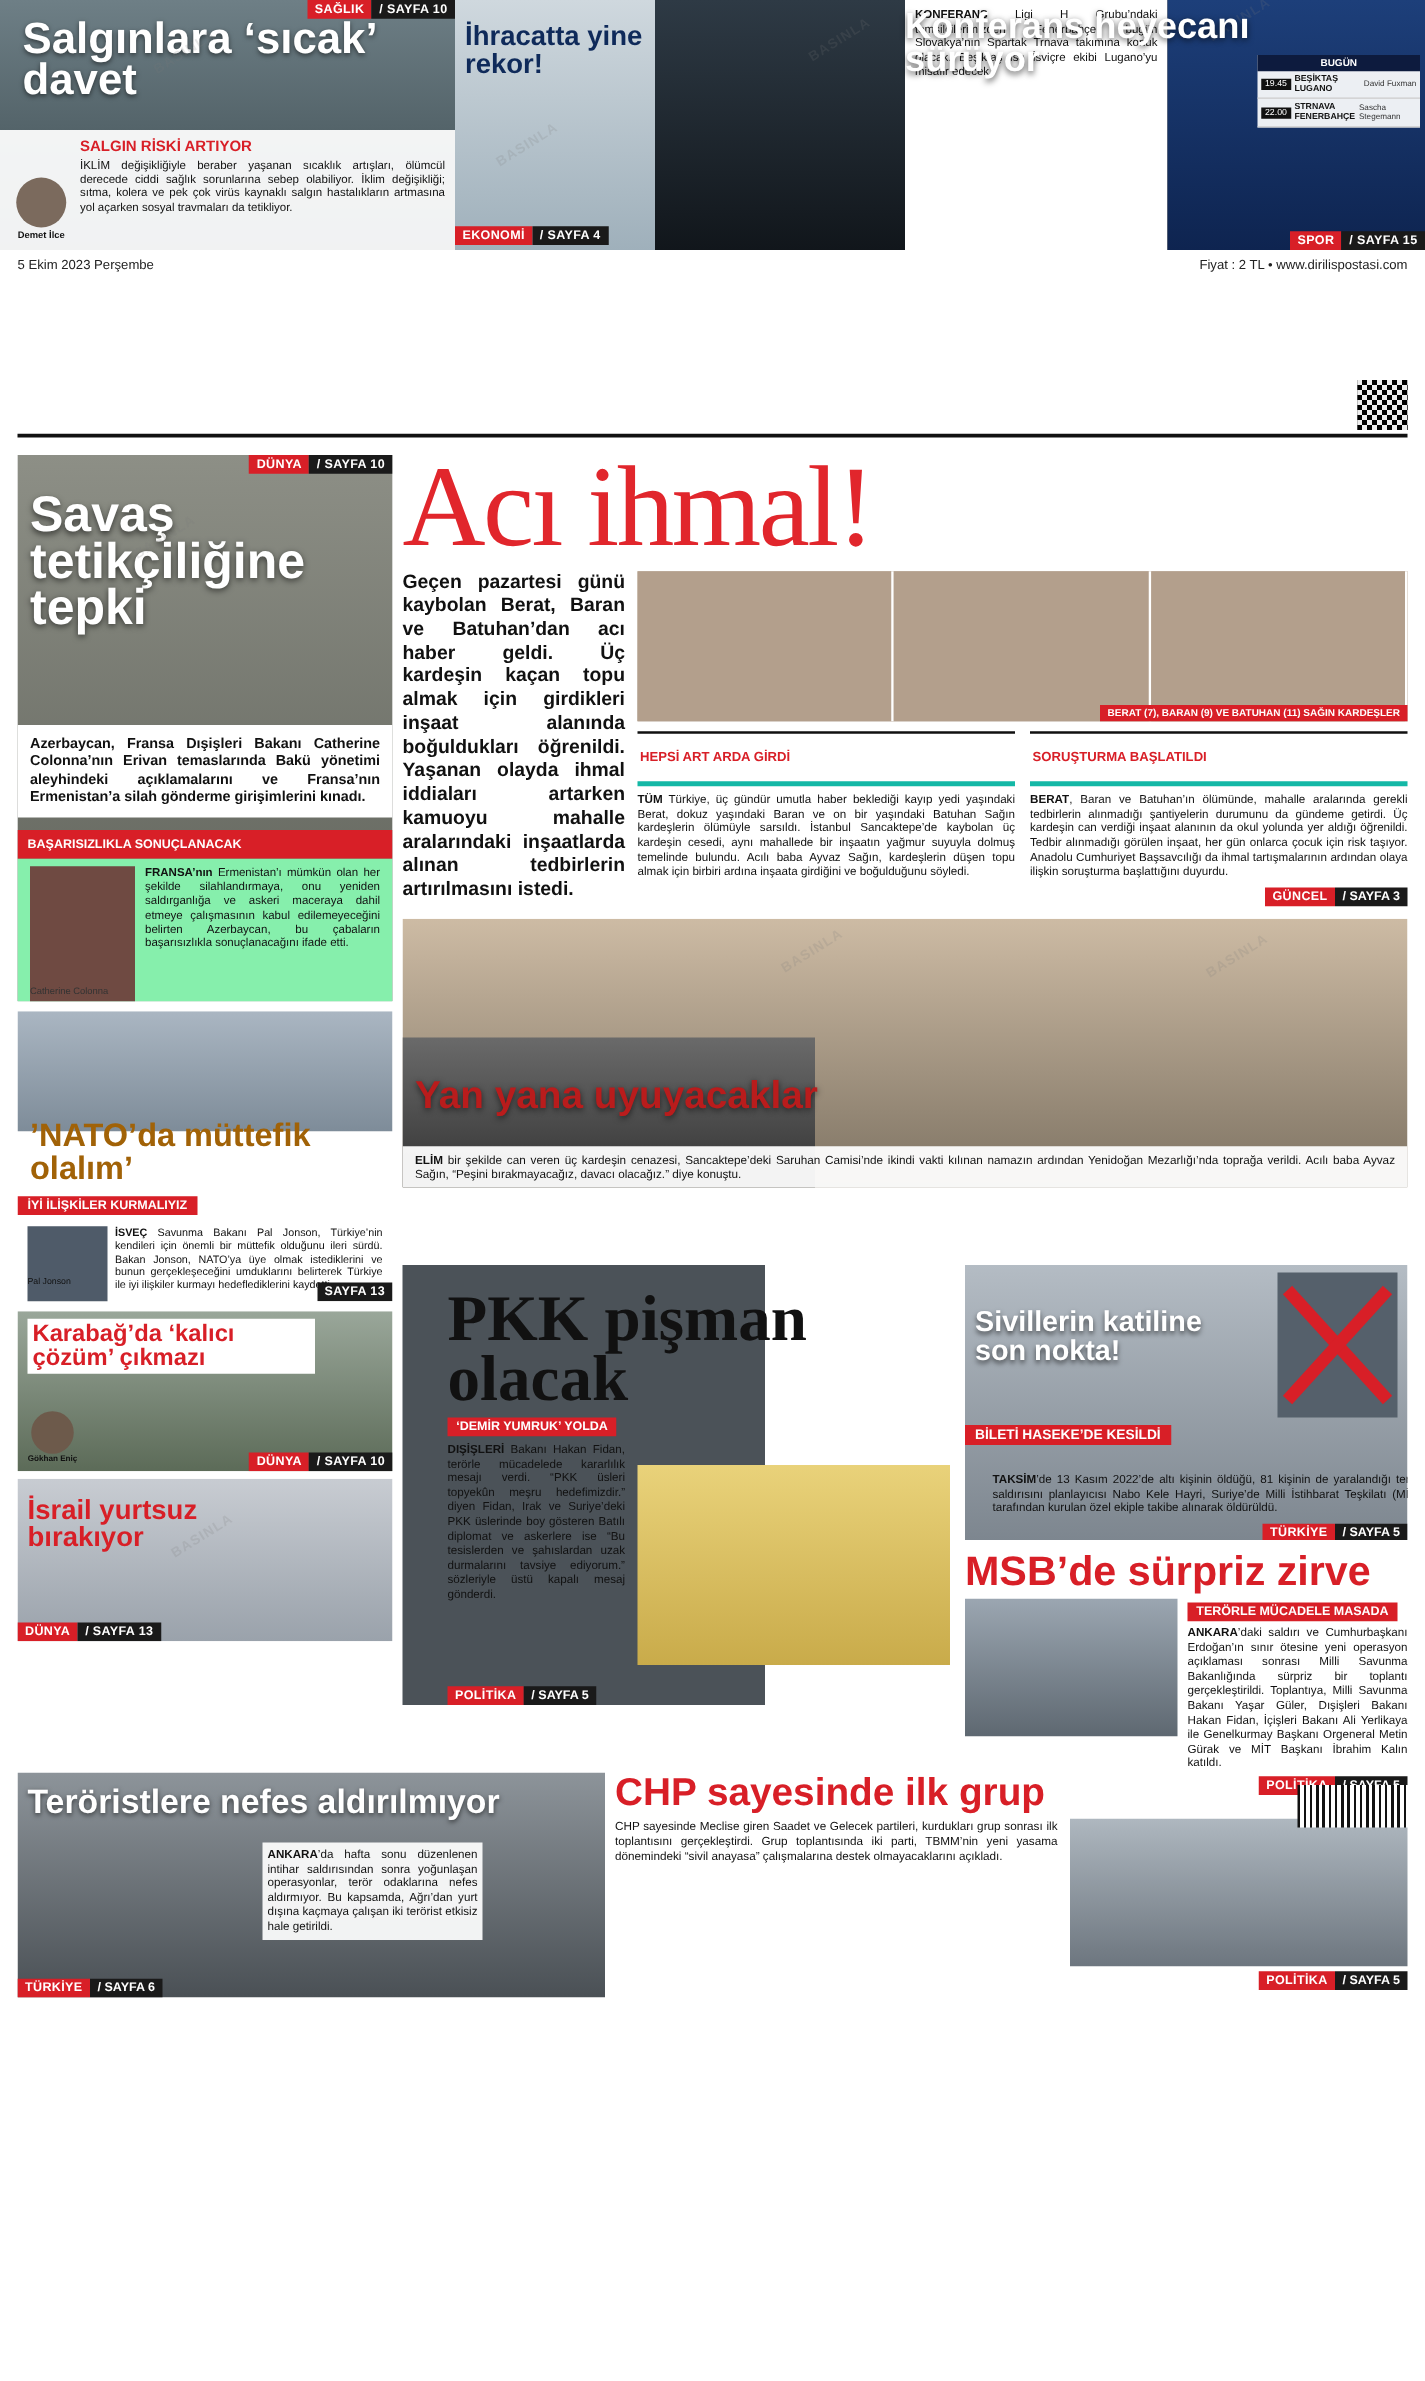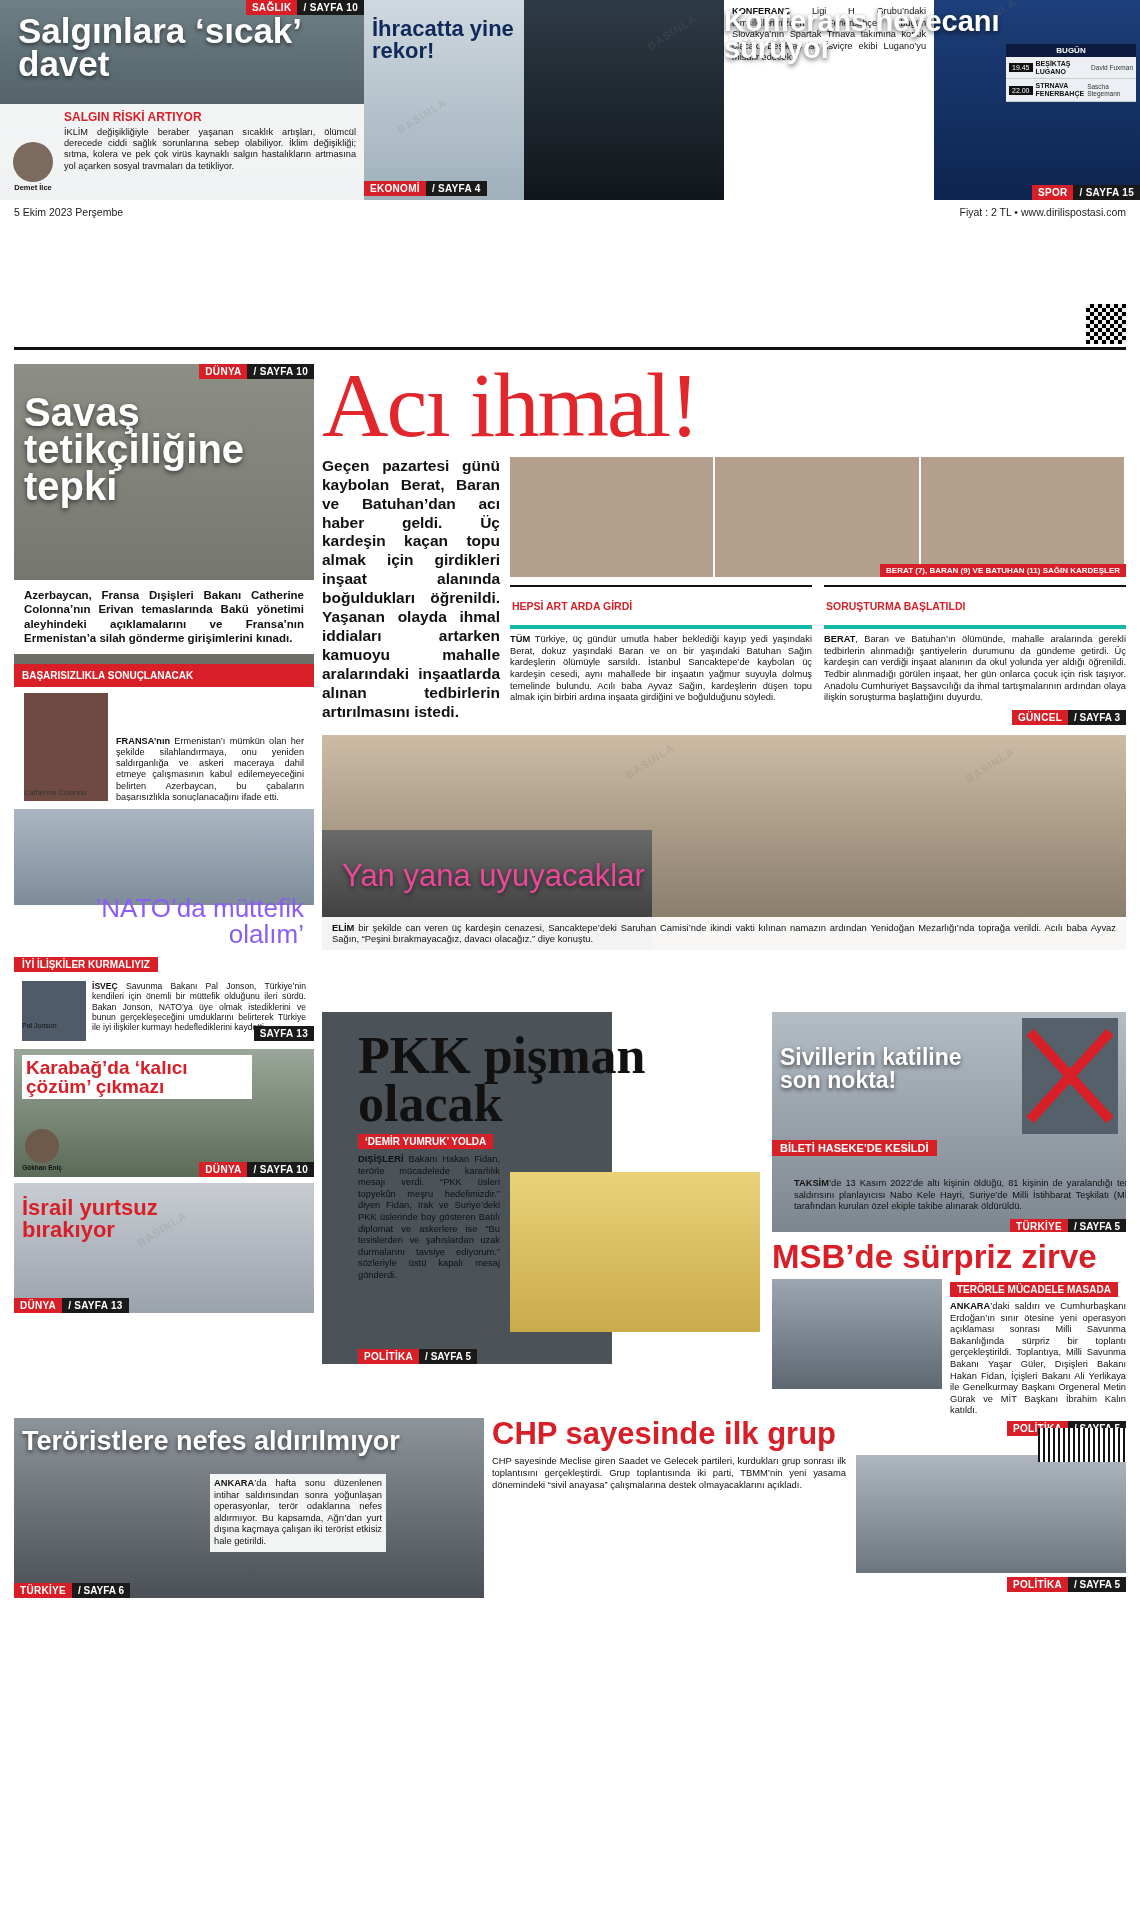--- a/index.html
+++ b/index.html
@@ -94,28 +94,28 @@
   
   .leftcol { position:absolute; left:14px; top:364px; width:300px; }
   .story-war { position:relative; width:300px; height:437px; background:#e8e8e8; overflow:hidden; }
   .story-war .img { position:absolute; inset:0; background:linear-gradient(#8d8f86,#5d6058); }
   .story-war .tag { position:absolute; right:0; top:0; display:flex; }
   .story-war .hl { position:absolute; left:10px; top:30px; width:280px; font-size:40px; line-height:.92; font-weight:bold; color:#fff; text-shadow:0 2px 5px rgba(0,0,0,.6); }
   .story-war .lead { position:absolute; left:0; top:216px; width:300px; background:#fff; padding:8px 10px; }
   .story-war .lead p { margin:0; font-size:11.5px; font-weight:bold; line-height:1.25; text-align:justify; }
   .story-war .sub { position:absolute; left:0; top:300px; width:300px; }
   .story-war .subbar { background:#d81f27; color:#fff; font-weight:bold; font-size:10px; padding:6px 8px; }
-  .story-war .sbody { background:#ffffff; padding:6px 10px 8px; display:flex; gap:8px;align-items:flex-end; }
+  .story-war .sbody { background:#86efac; padding:6px 10px 8px; display:flex; gap:8px; }
   .story-war .sbody .port { width:84px; height:110px; background:#6f4a42; flex:0 0 84px; }
   .story-war .sbody p { margin:0; font-size:9.2px; line-height:1.22; text-align:justify; }
   .story-war .pcap { position:absolute; left:10px; bottom:4px; font-size:7.5px; color:#333; }
 
   .story-nato { position:relative; width:300px; height:232px; margin-top:8px; background:#fff; overflow:hidden; }
   .story-nato .img { position:absolute; left:0; top:0; width:300px; height:96px; background:linear-gradient(#aab6c2,#7e8c99); }
-  .story-nato .hl { position:absolute; left:10px; top:86px; width:280px; font-size:26px; font-weight:normal; line-height:1; color:#8b5cf6; text-align:right; }
+  .story-nato .hl { position:absolute; left:10px; top:86px; width:280px; font-size:26px; font-weight:bold; line-height:1; color:#a16207; }
   .story-nato .subbar { position:absolute; left:0; top:148px; background:#d81f27; color:#fff; font-weight:bold; font-size:10px; padding:2px 8px; }
   .story-nato .sbody { position:absolute; left:0; top:168px; width:300px; display:flex; gap:6px; padding:4px 8px 0; }
   .story-nato .port { width:64px; height:62px; background:#4f5b69; flex:0 0 64px; }
   .story-nato .sbody p { margin:0; font-size:8.6px; line-height:1.2; text-align:justify; }
   .story-nato .pcap { position:absolute; left:8px; bottom:12px; font-size:7px; }
   .story-nato .tag { position:absolute; right:0; bottom:0; display:flex; }
 
   .story-kara { position:relative; width:300px; height:128px; margin-top:8px; overflow:hidden; }
   .story-kara .img { position:absolute; inset:0; background:linear-gradient(#9aa79a,#5c6b58); }
   .story-kara .hl { position:absolute; left:8px; top:6px; width:230px; font-size:19px; font-weight:bold; line-height:1; color:#d81f27; background:#fff; padding:3px 4px; }
@@ -142,21 +142,21 @@
   .trio .kid { flex:1; background:#b39f8c; border-right:2px solid #fff; }
   .trio .capbar { position:absolute; right:0; bottom:0; background:#d81f27; color:#fff; font-size:8px; font-weight:bold; padding:2px 6px; }
   .twocols { display:flex; gap:12px; margin-top:8px; }
   .twocols .col { flex:1; }
   .twocols .hd { border-top:2px solid #111; border-bottom:4px solid #14b8a6; font-weight:bold; font-size:10.5px; padding:13px 2px; color:#d81f27; }
   .twocols p { margin:5px 0 0; font-size:9.3px; line-height:1.26; text-align:justify; }
 
   .bigphoto { position:relative; width:804px; height:215px; margin-top:10px; overflow:hidden; }
   .bigphoto .img { position:absolute; inset:0; background:linear-gradient(#cdbba4,#7e7363); }
   .bigphoto .crowd { position:absolute; left:0; bottom:0; width:330px; height:120px; background:linear-gradient(#6a6a6a,#333); }
-  .bigphoto .hl { position:absolute; left:20px; bottom:56px; font-size:31px; font-weight:normal; color:#ec4899; text-shadow:0 2px 5px rgba(0,0,0,.6); }
+  .bigphoto .hl { position:absolute; left:10px; bottom:56px; font-size:31px; font-weight:bold; color:#b91c1c; text-shadow:0 2px 5px rgba(0,0,0,.6); }
   .bigphoto .lead { position:absolute; left:0; bottom:0; width:804px; background:rgba(255,255,255,.94); padding:5px 10px; font-size:9.4px; line-height:1.25; text-align:justify; }
 
   
   .pkkwrap { position:absolute; left:322px; top:1012px; width:804px; height:352px; }
   .pkk-photo { position:absolute; left:0; top:0; width:290px; height:352px; background:linear-gradient(#7d8b96,#3c4750); }
   .pkk-title { position:absolute; left:36px; top:20px; width:400px; font-size:52px; font-weight:bold; line-height:.92; color:#111;font-family:Liberation Serif, serif; }
   .pkk-kick { position:absolute; left:36px; top:122px; background:#d81f27; color:#fff; font-weight:bold; font-size:10px; padding:2px 7px; }
   .pkk-text { position:absolute; left:36px; top:142px; width:142px; font-size:9.3px; line-height:1.25; text-align:justify; }
   .pkk-yellow { position:absolute; left:188px; top:160px; width:250px; height:160px; background:linear-gradient(#e9d27a,#c9ab4a); }
   .pkk-tag { position:absolute; left:36px; bottom:0; display:flex; }

